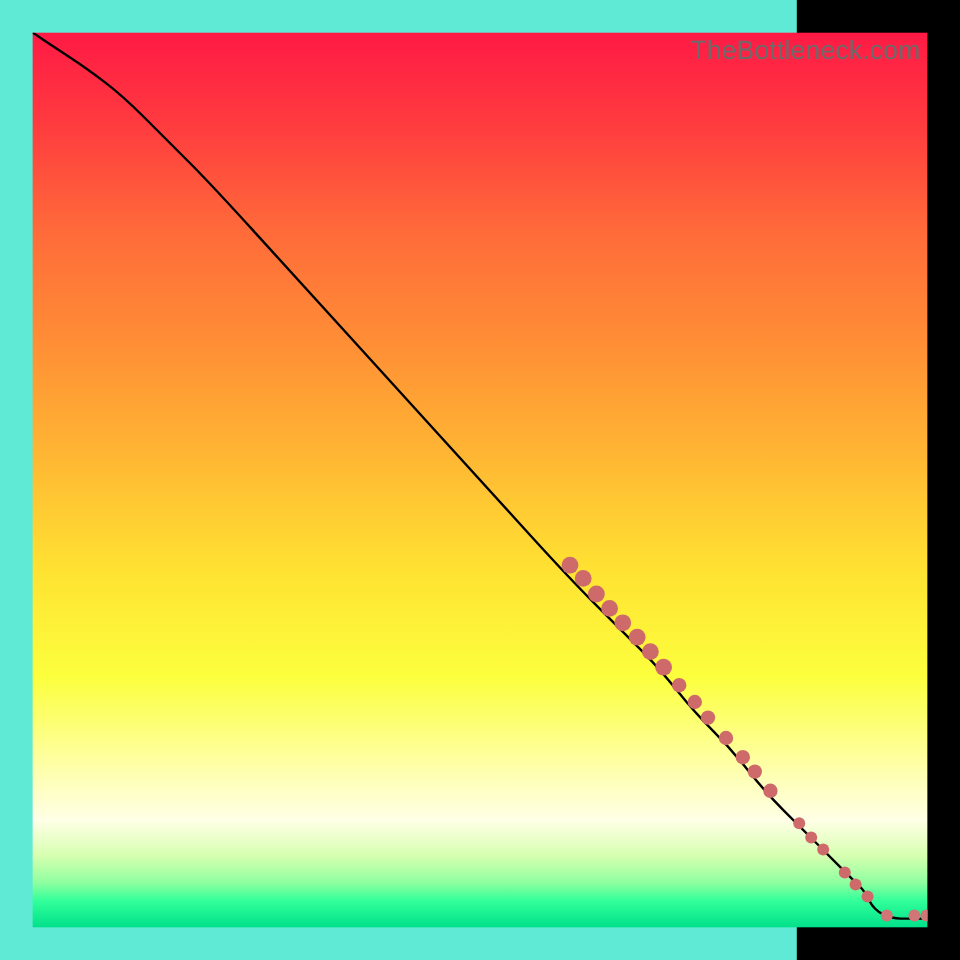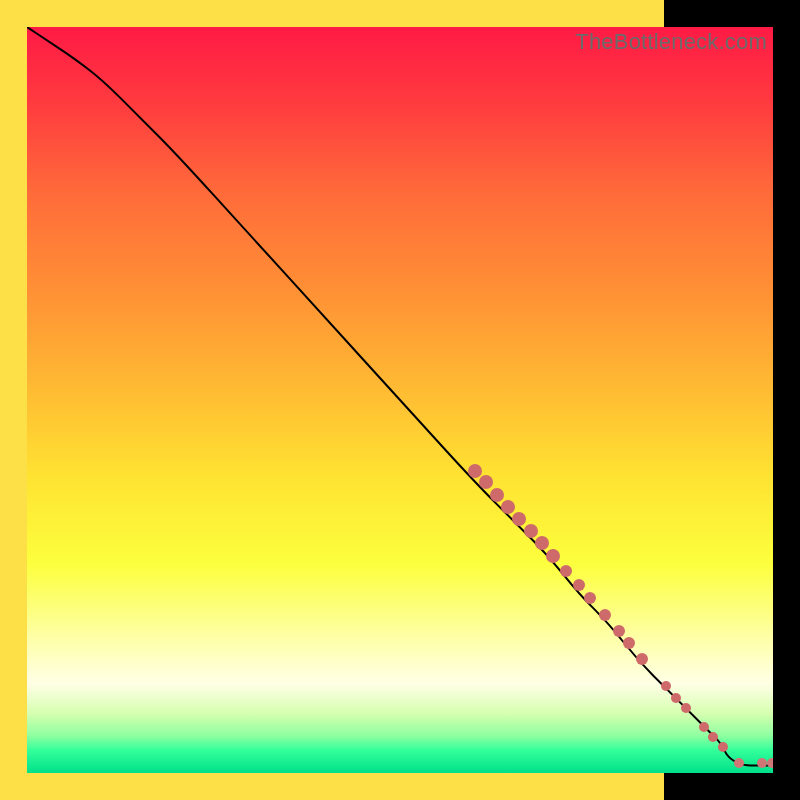--- a/index.html
+++ b/index.html
@@ -8,21 +8,21 @@
     width: 800px;
     height: 800px;
     background: #000;
     overflow: hidden;
     font-family: Arial, Helvetica, sans-serif;
   }
   .stage {
     position: relative;
     width: 664px;
     height: 800px;
-    background: #fde047;
+    background: #5eead4;
   }
   .plot {
     position: absolute;
     left: 27px;
     top: 27px;
     width: 746px;
     height: 746px;
     overflow: hidden;
   }
   

